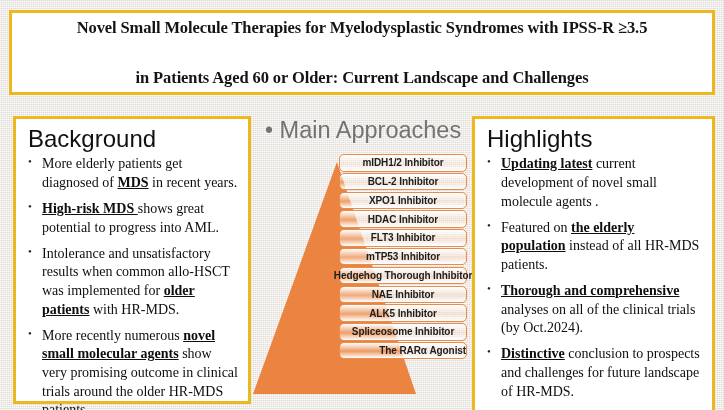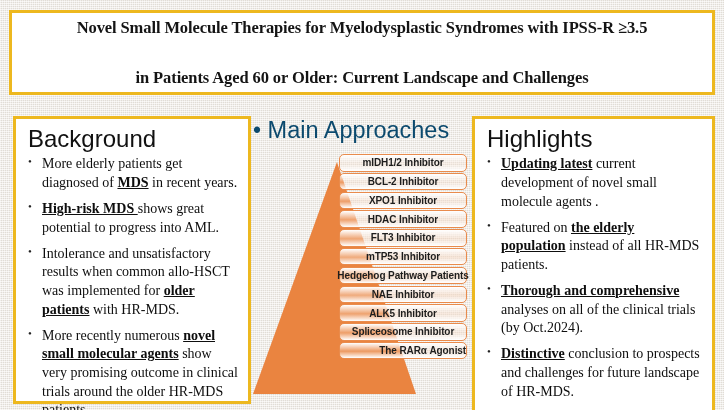--- a/index.html
+++ b/index.html
@@ -53,23 +53,23 @@
     content:"\2022";position:absolute;left:1px;top:-1px;
     font-size:11px;color:#222;
   }
   .u{text-decoration:underline;font-weight:bold;}
 
   
   #approaches{
     position:absolute;left:249px;top:116px;width:222px;height:288px;
   }
   .approach-head{
-    position:absolute;left:4px;top:1px;
+    position:absolute;left:16px;top:1px;
     font-family:"Liberation Sans", sans-serif;
-    font-size:23.5px;color:#0c4a6e;white-space:nowrap;
+    font-size:23.5px;color:#737373;white-space:nowrap;
   }
   .approach-head .dot{font-size:23px;}
 
   .pyramid{
     position:absolute;left:4px;top:46px;width:163px;height:232px;
     background:#ea8440;
     clip-path:polygon(51.5% 0%, 100% 100%, 0% 100%);
   }
 
   .labels{
@@ -123,21 +123,21 @@
       <div class="label-box" style="background: linear-gradient(rgb(255, 255, 255) 0%, rgba(245, 210, 186, 0.38) 55%, rgb(255, 255, 255) 100%);">
         <span>HDAC Inhibitor</span>
       </div>
       <div class="label-box" style="background: linear-gradient(rgb(255, 255, 255) 0%, rgba(245, 210, 186, 0.435) 55%, rgb(255, 255, 255) 100%);">
         <span>FLT3 Inhibitor</span>
       </div>
       <div class="label-box" style="background: linear-gradient(rgb(255, 255, 255) 0%, rgba(245, 210, 186, 0.49) 55%, rgb(255, 255, 255) 100%);">
         <span>mTP53 Inhibitor</span>
       </div>
       <div class="label-box" style="background: linear-gradient(rgb(255, 255, 255) 0%, rgba(245, 210, 186, 0.545) 55%, rgb(255, 255, 255) 100%);">
-        <span>Hedgehog Pathway Patients</span>
+        <span>Hedgehog Thorough Inhibitor</span>
       </div>
       <div class="label-box" style="background: linear-gradient(rgb(255, 255, 255) 0%, rgba(245, 210, 186, 0.498) 55%, rgb(255, 255, 255) 100%);">
         <span>NAE Inhibitor</span>
       </div>
       <div class="label-box" style="background: linear-gradient(rgb(255, 255, 255) 0%, rgba(245, 210, 186, 0.39) 55%, rgb(255, 255, 255) 100%);">
         <span>ALK5 Inhibitor</span>
       </div>
       <div class="label-box" style="background: linear-gradient(rgb(255, 255, 255) 0%, rgba(245, 210, 186, 0.333) 55%, rgb(255, 255, 255) 100%);">
         <span>Spliceosome Inhibitor</span>
       </div>

